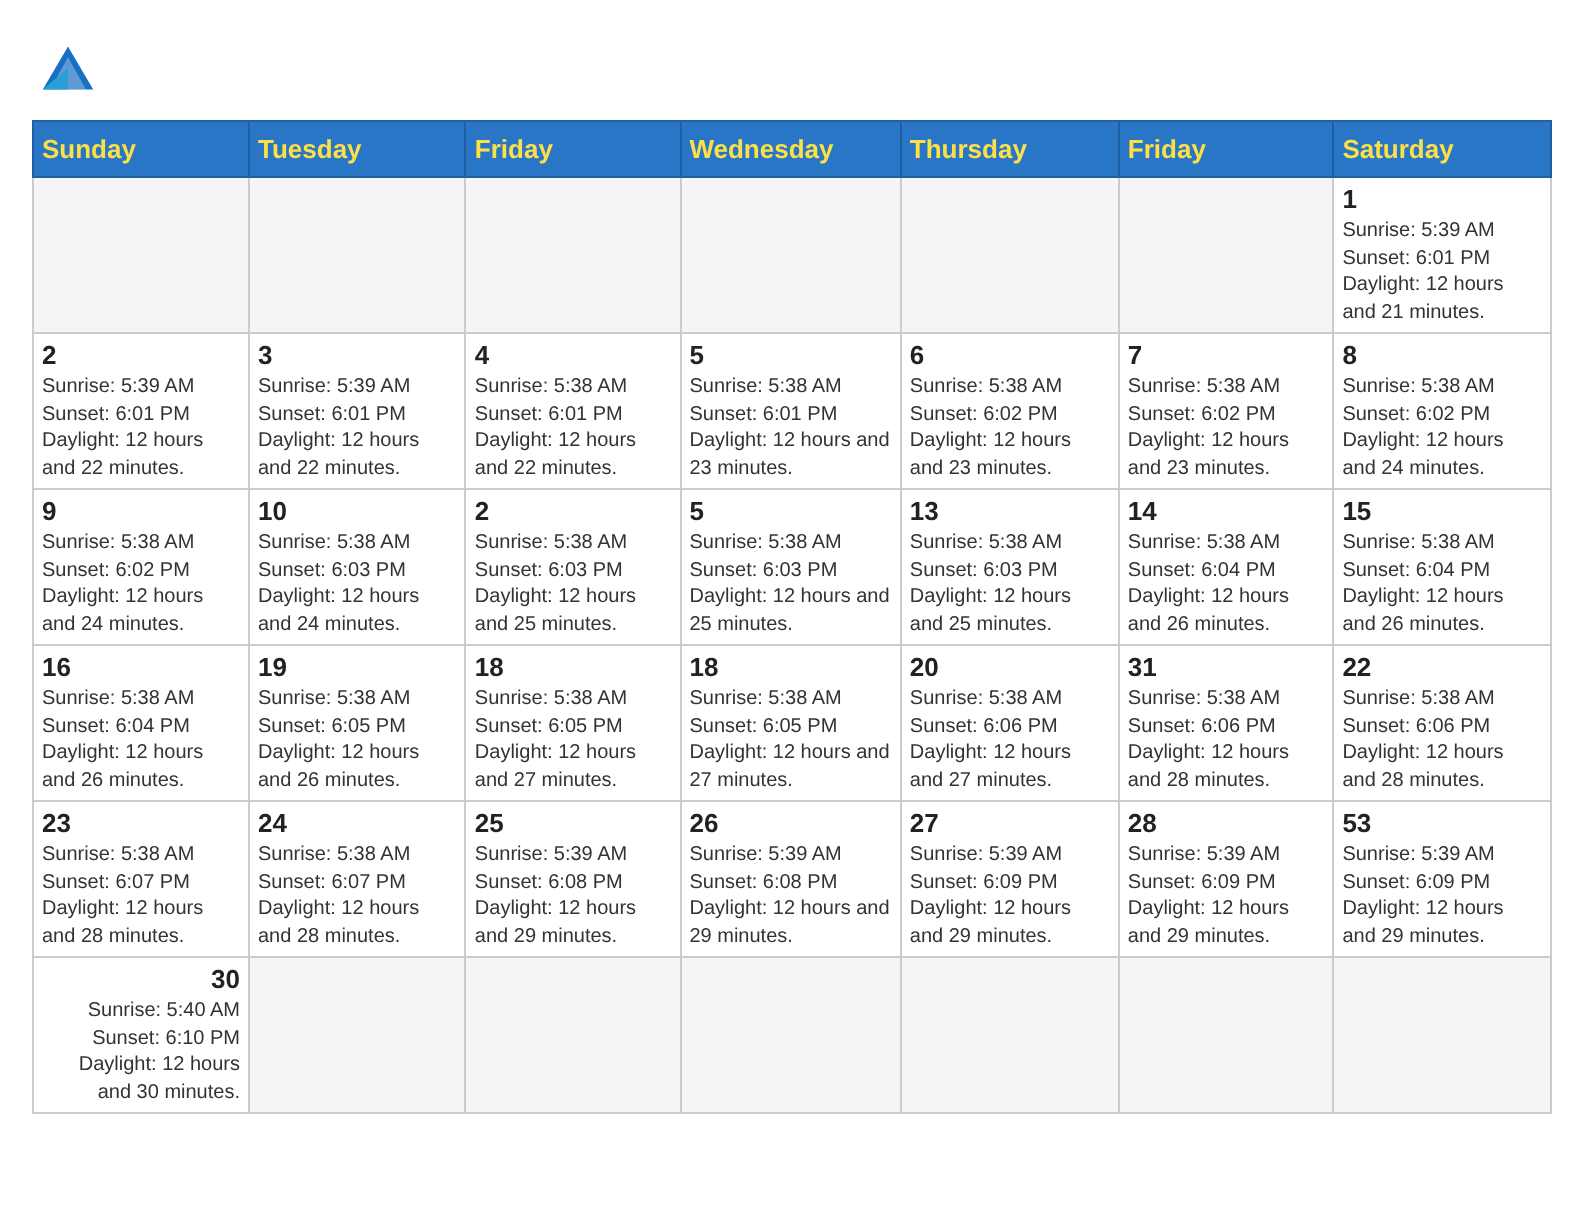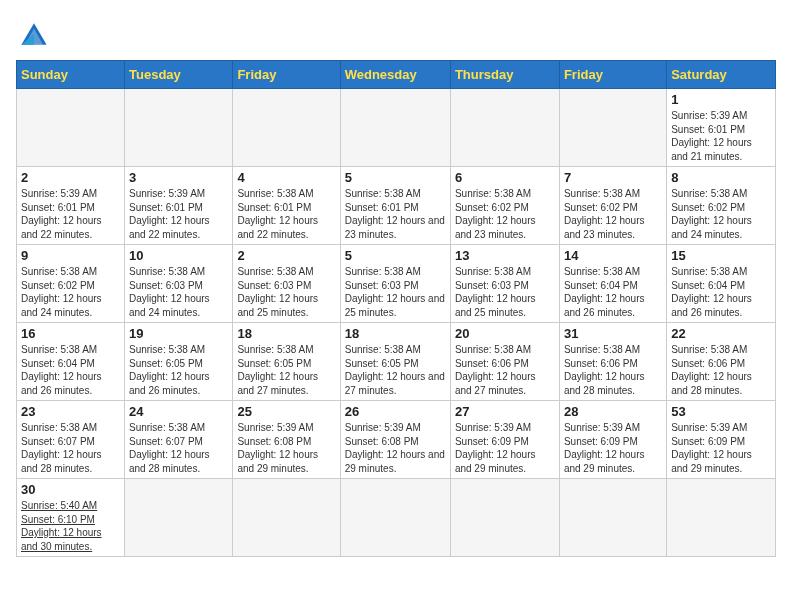--- a/index.html
+++ b/index.html
@@ -77,20 +77,21 @@
       display: block;
       margin-bottom: 2px;
     }
     .day-info {
       font-size: 10px;
       color: #333;
       line-height: 1.35;
     }
     .last-row td {
       background: #f5f5f5;
+      text-align: right;
     }
     .last-row td.has-day {
       background: #fff;
     }
   </style>
 </head>
 <body>
 
 <div class="header">
   <div class="logo">
@@ -309,21 +310,21 @@
         <td>
           <span class="day-number">53</span>
           <div class="day-info" style="white-space: pre-line;">Sunrise: 5:39 AM
 Sunset: 6:09 PM
 Daylight: 12 hours and 29 minutes.</div>
         </td>
       </tr>
       <tr class="last-row">
         <td class="has-day">
           <span class="day-number">30</span>
-          <div class="day-info" style="white-space: pre-line; text-decoration: underline;">Sunrise: 5:40 AM
+          <div class="day-info" style="white-space: pre-line;">Sunrise: 5:40 AM
 Sunset: 6:10 PM
 Daylight: 12 hours and 30 minutes.</div>
         </td>
         <td class="empty"></td>
         <td class="empty"></td>
         <td class="empty"></td>
         <td class="empty"></td>
         <td class="empty"></td>
         <td class="empty"></td>
       </tr>

